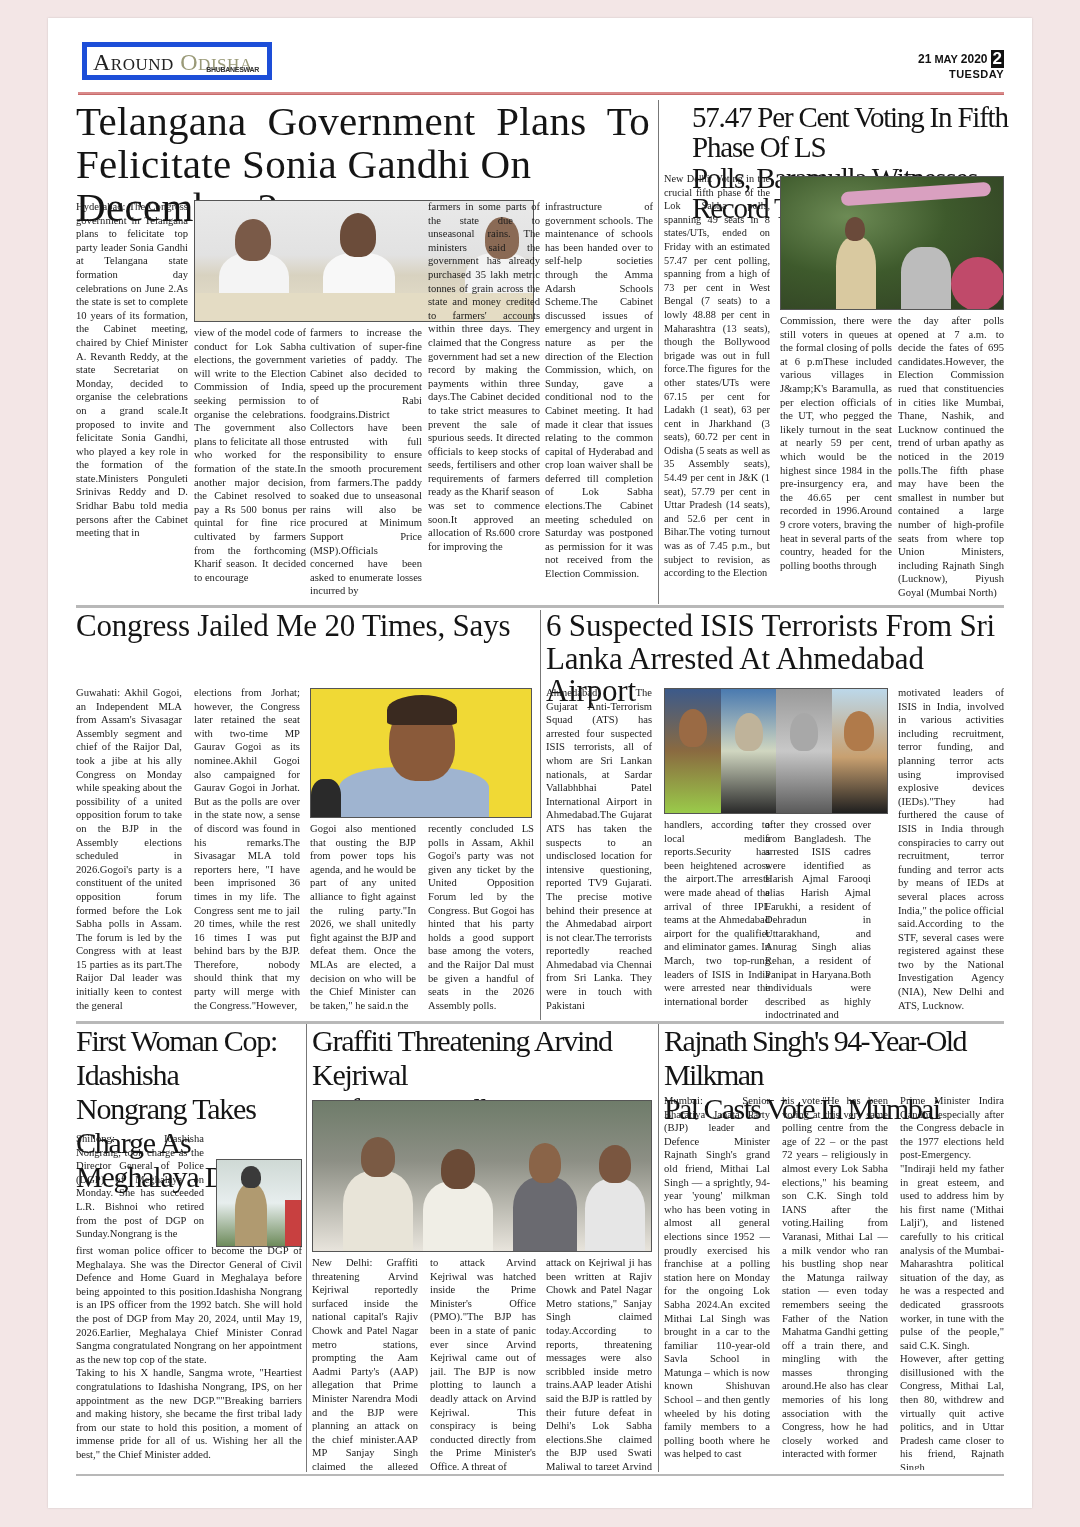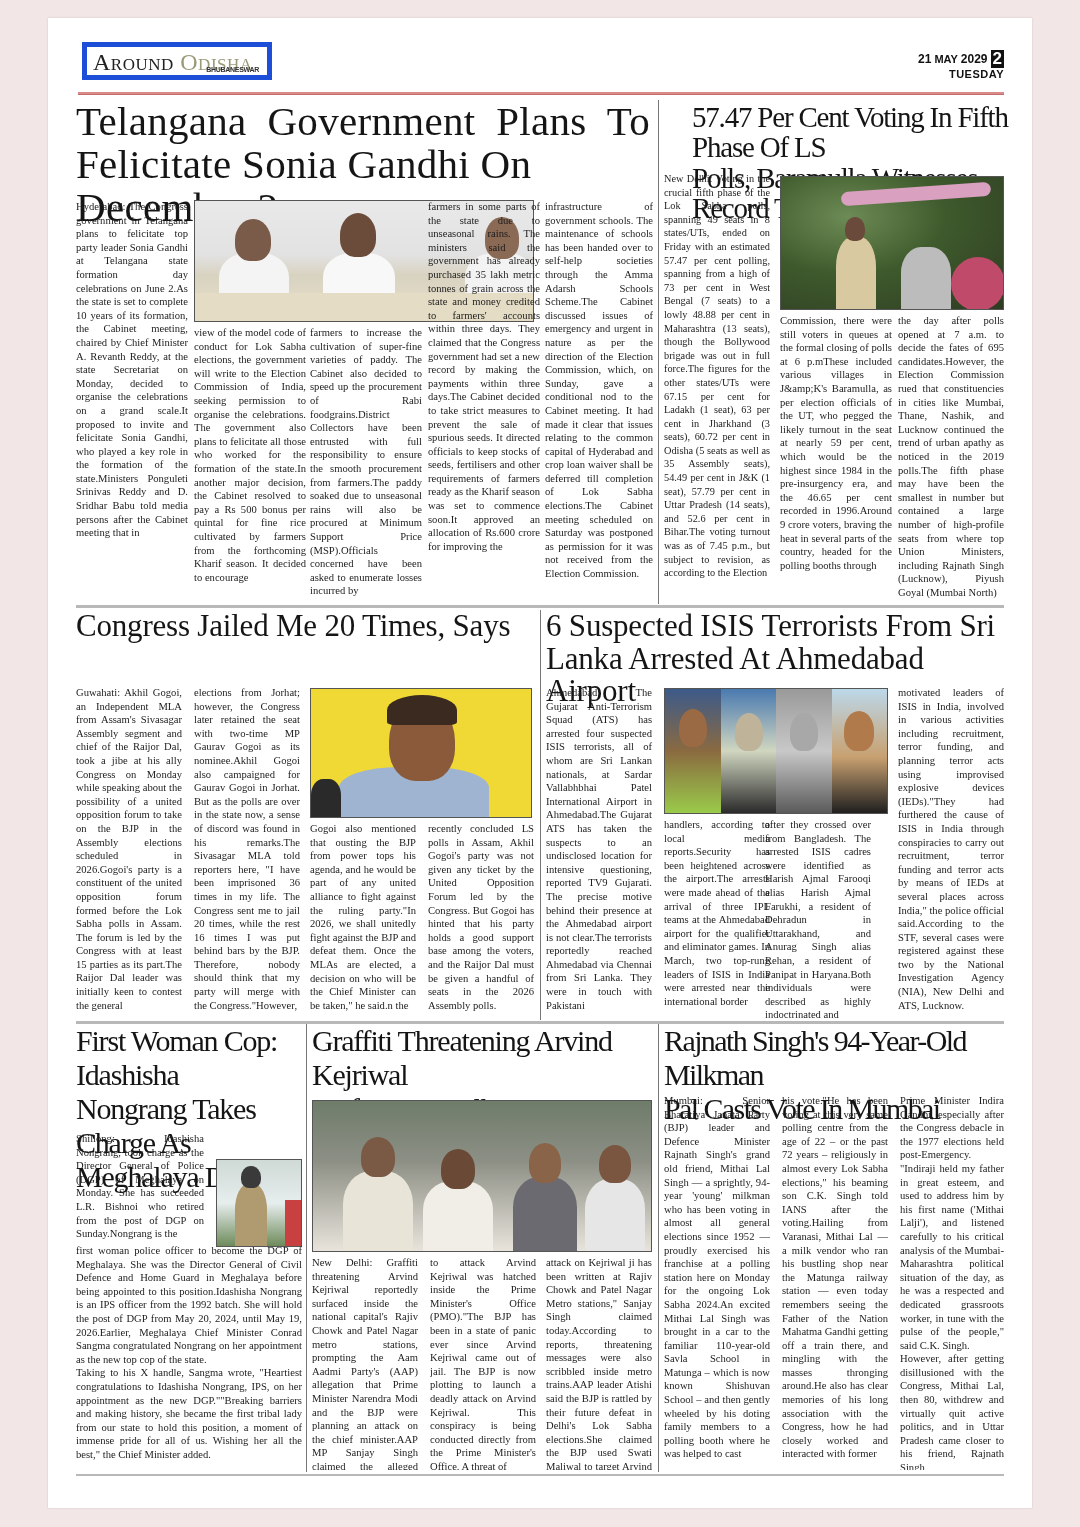--- a/index.html
+++ b/index.html
@@ -52,21 +52,21 @@
     <div class="logo-around">
       <span>Around</span>
       <span class="logo-odisha">Odisha</span>
     </div>
     <div class="logo-city">BHUBANESWAR</div>
   </div>
   <div class="abs date-block">
     <div class="date-line">
       <span>21</span>
       <span class="date-month">MAY</span>
-      <span>2029</span>
+      <span>2020</span>
       <span class="page-num">2</span>
     </div>
     <div class="day">TUESDAY</div>
   </div>
   <div class="abs red-rule"></div>
 
   <div class="abs headline hl-big" style="left:28px; top:82px; width:574px;">
     <div style="text-align:justify; text-align-last:justify;">Telangana Government Plans To</div>
     <div>Felicitate Sonia Gandhi On December 2</div>
   </div>

